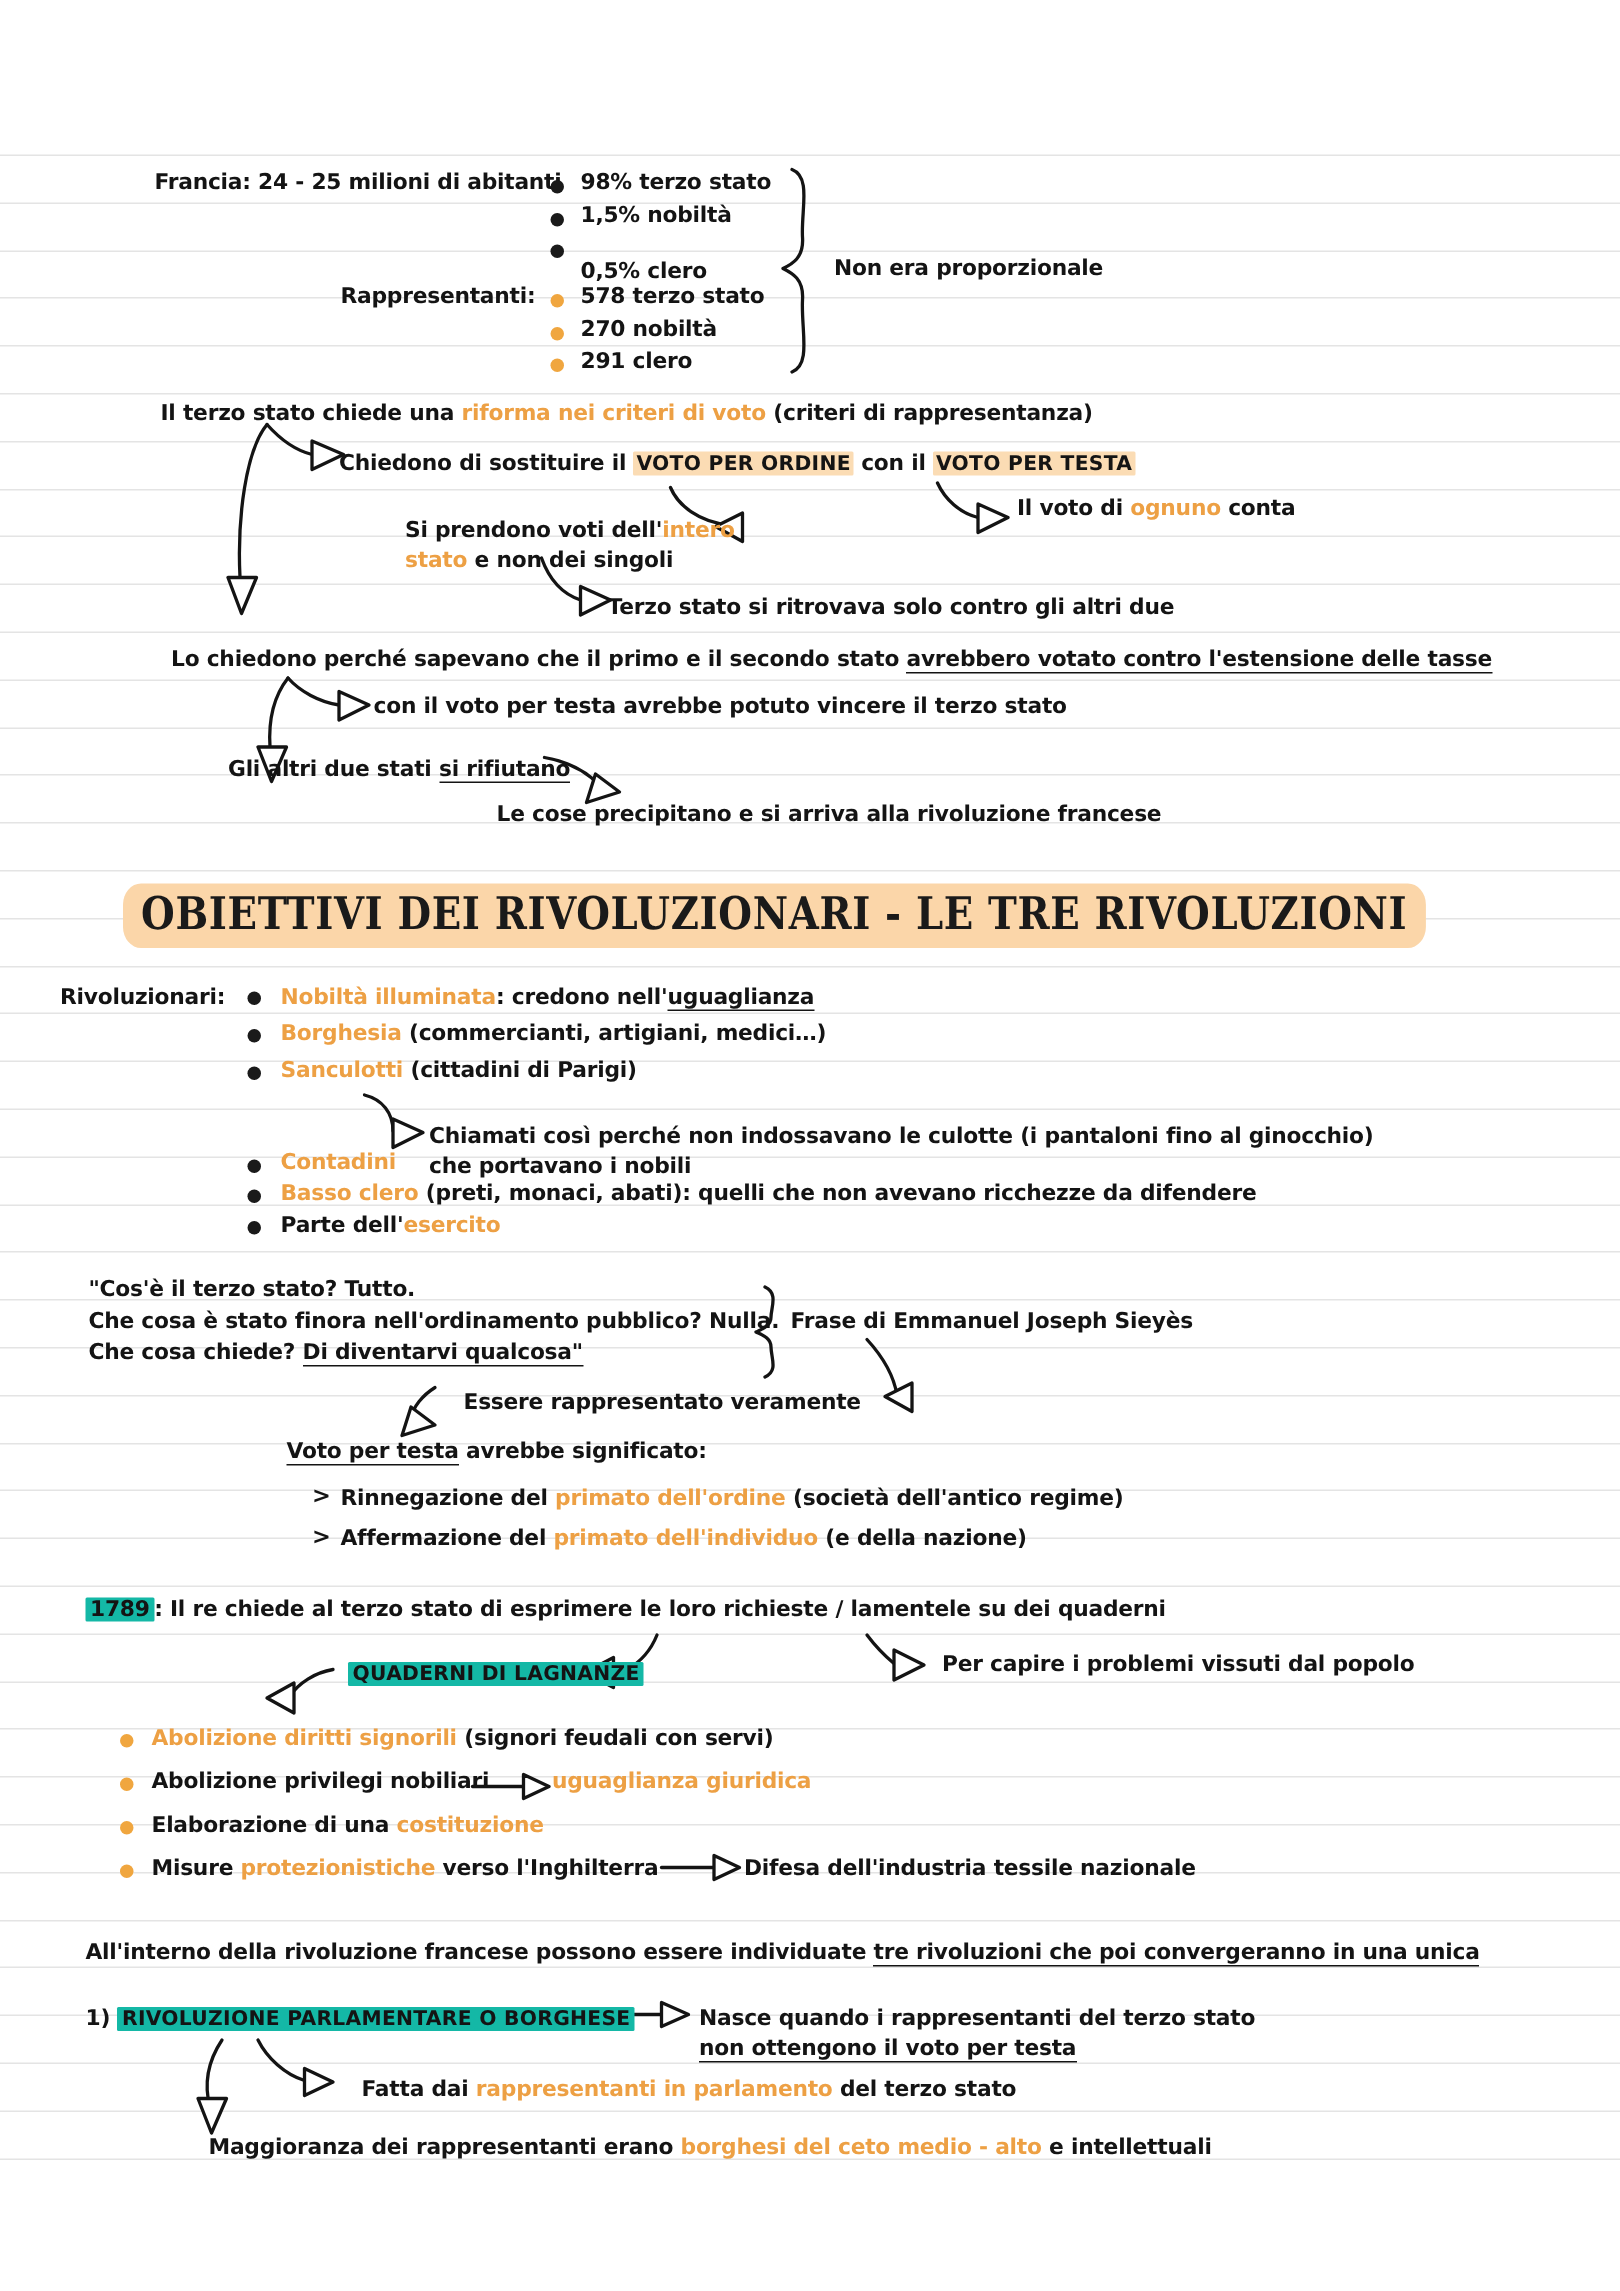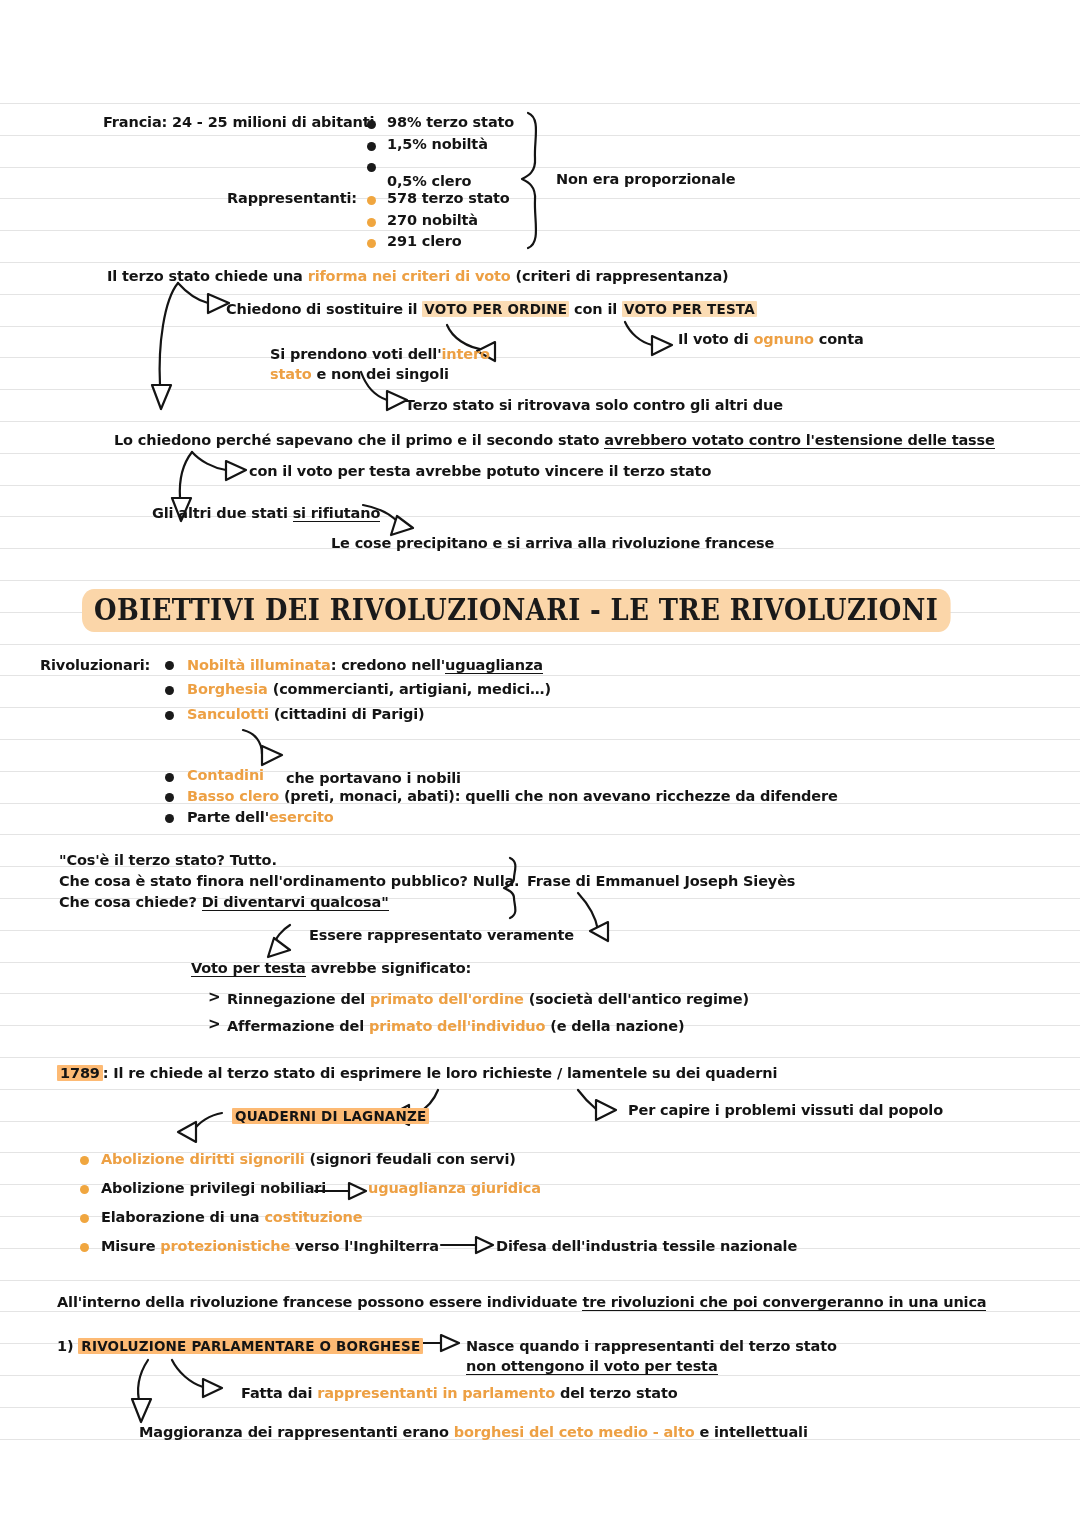--- a/index.html
+++ b/index.html
@@ -36,21 +36,21 @@
     font-size: 14.5px;
     line-height: 21px;
     color:#141414;
     font-weight:700;
     letter-spacing:-0.15px;
     white-space:nowrap;
   }
 
   .or   { color:#eda044; }
   .hl   { background:#fbdcb4; padding:0 2px; border-radius:1px; }
-  .hl-strong { background:#fdba74; padding:0 3px; border-radius:1px; }
+  .hl-strong { background:#14b8a6; padding:0 3px; border-radius:1px; }
   .ul   { border-bottom:1.6px solid #141414; padding-bottom:0px; }
   .caps { font-weight:800; letter-spacing:0.2px; font-size:13.5px; }
 
   
   .bul {
     position:absolute; width:9px; height:9px; border-radius:50%;
     background:#1a1a1a;
   }
   .bul.orange { background:#f0a63f; }
 
@@ -257,20 +257,21 @@
   <span class="bul" style="left:165px; top:686px;"></span>
   <div class="t" style="left:187px; top:679px;">
     <span class="or">Borghesia</span><span> (commercianti, artigiani, medici…)</span>
   </div>
 
   <span class="bul" style="left:165px; top:711px;"></span>
   <div class="t" style="left:187px; top:704px;">
     <span class="or">Sanculotti</span><span> (cittadini di Parigi)</span>
   </div>
 
+  <div class="t" style="left:286px; top:748px;">Chiamati così perché non indossavano le culotte (i pantaloni fino al ginocchio)</div>
   <div class="t" style="left:286px; top:768px;">che portavano i nobili</div>
 
   <span class="bul" style="left:165px; top:773px;"></span>
   <div class="t" style="left:187px; top:765px;">
     <span class="or">Contadini</span>
   </div>
 
   <span class="bul" style="left:165px; top:793px;"></span>
   <div class="t" style="left:187px; top:786px;">
     <span class="or">Basso clero</span><span> (preti, monaci, abati): quelli che non avevano ricchezze da difendere</span>

